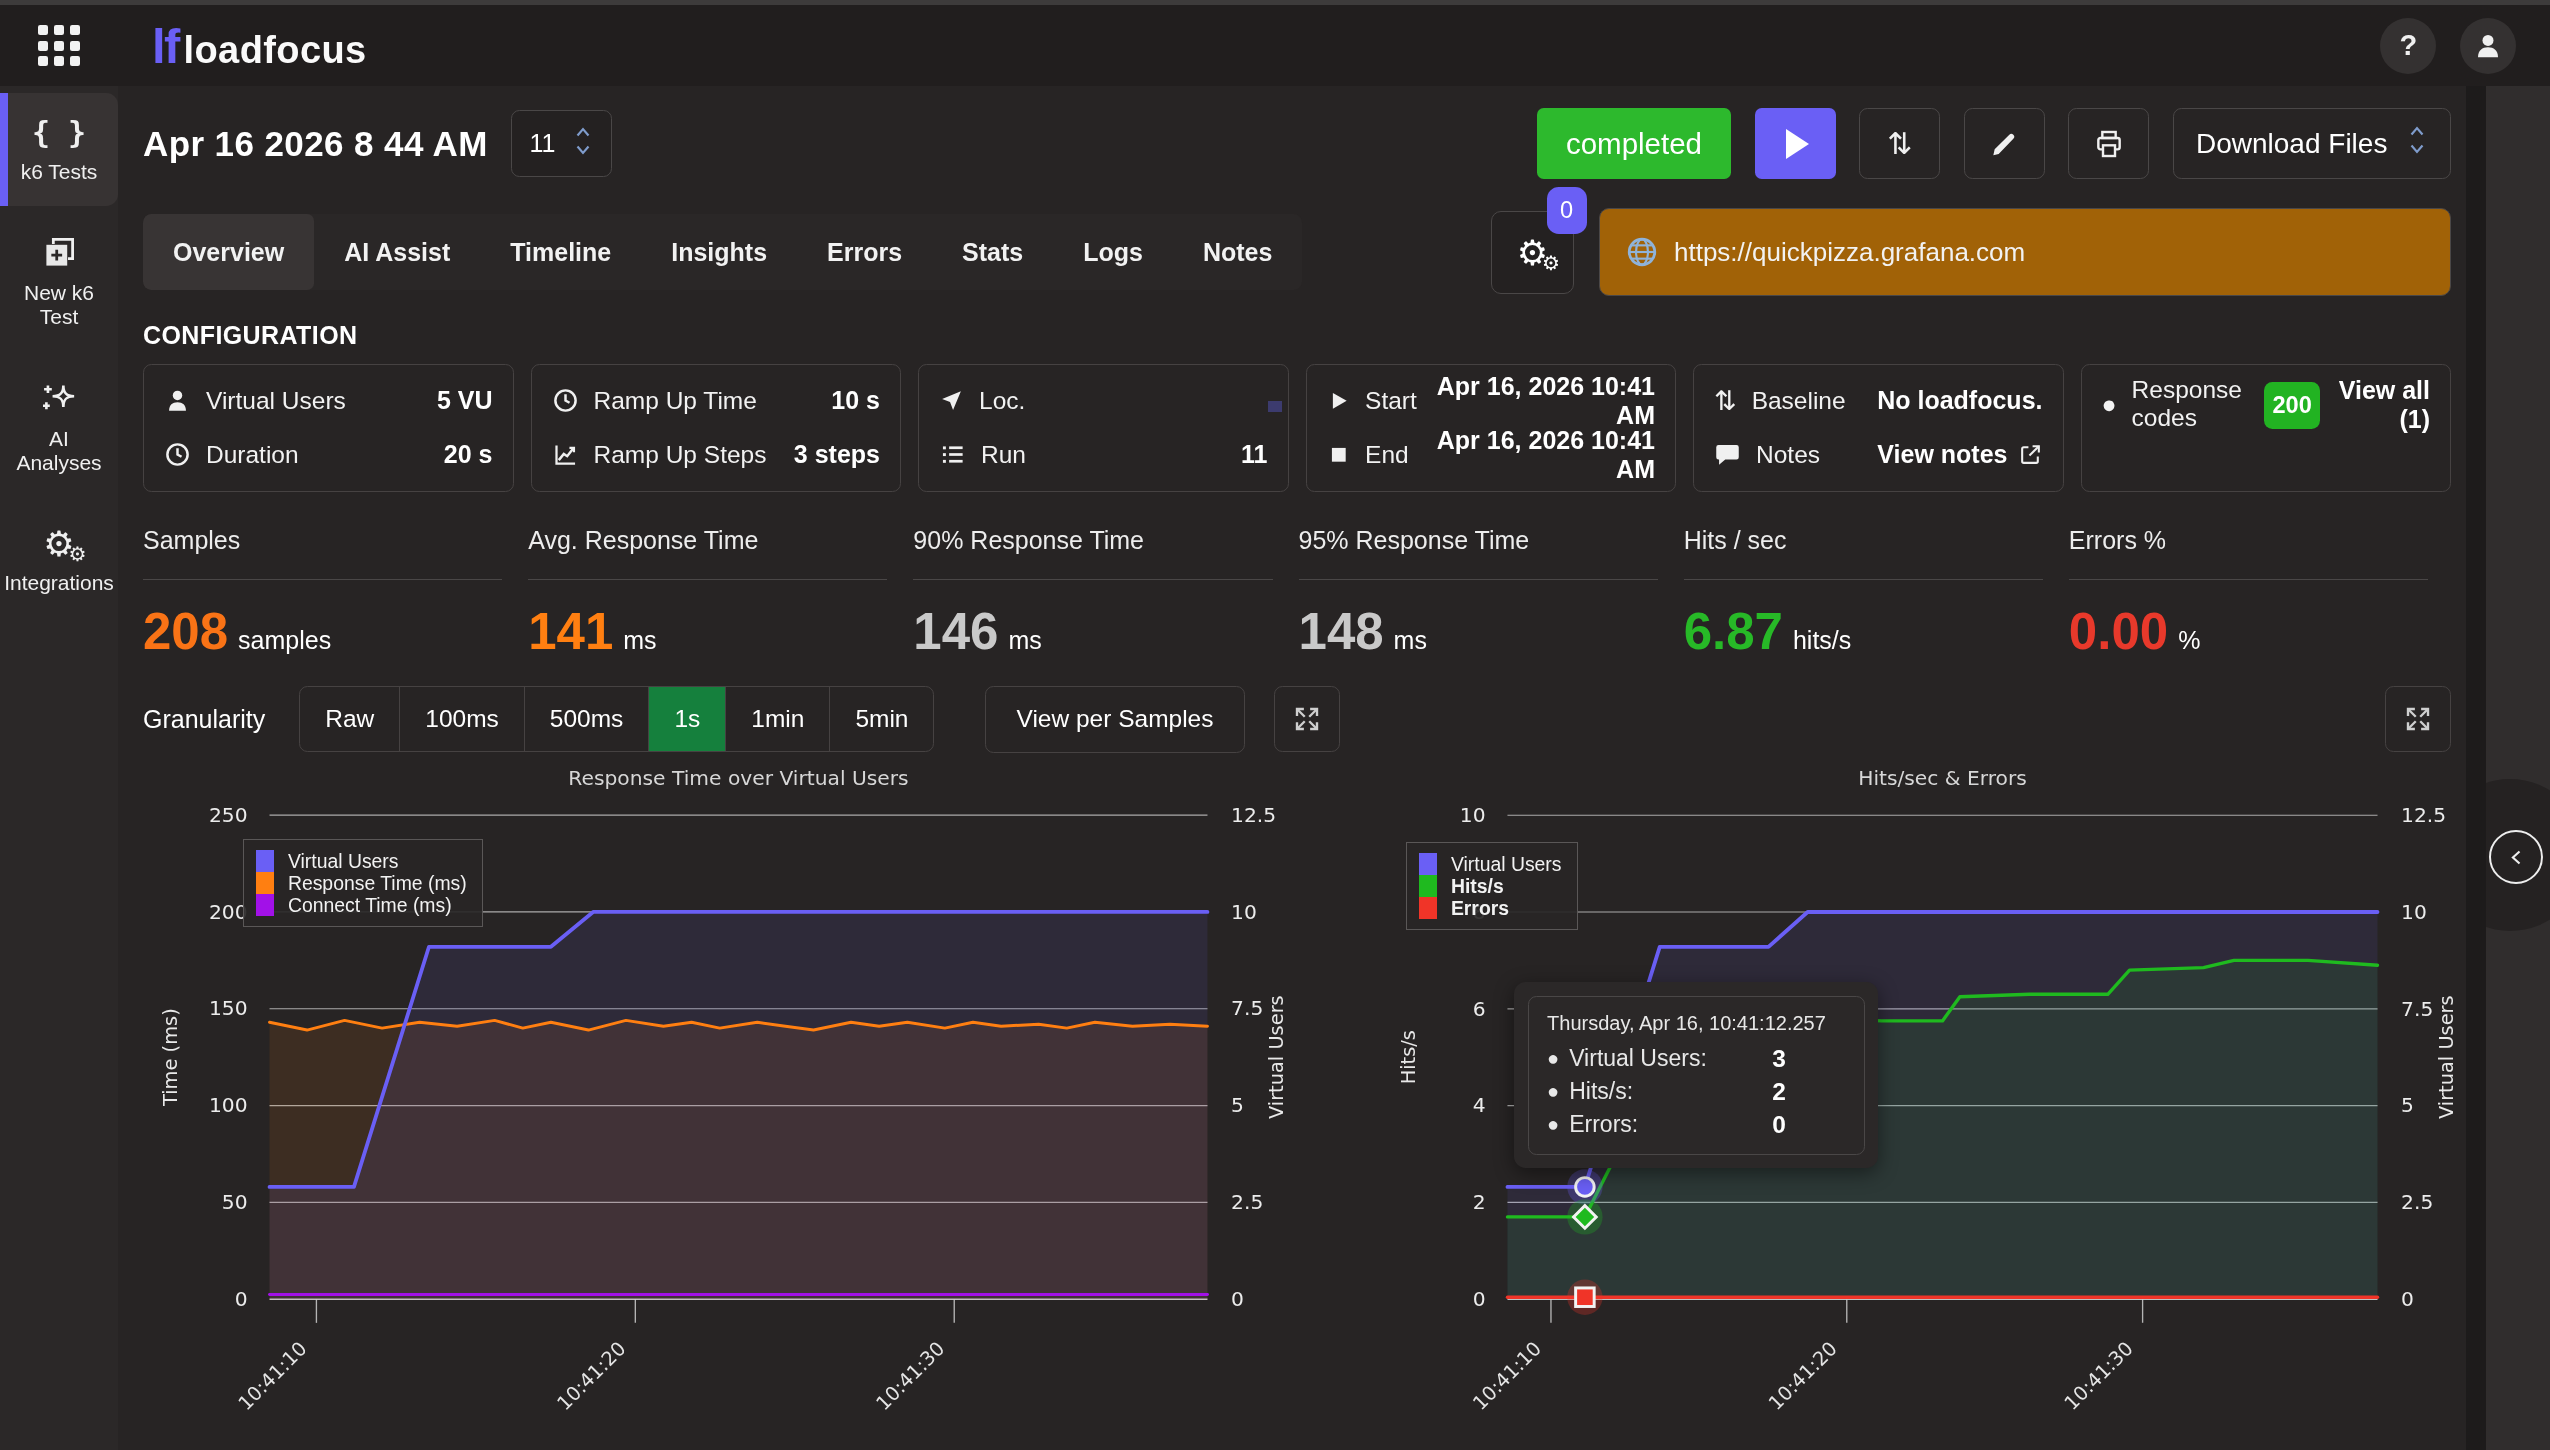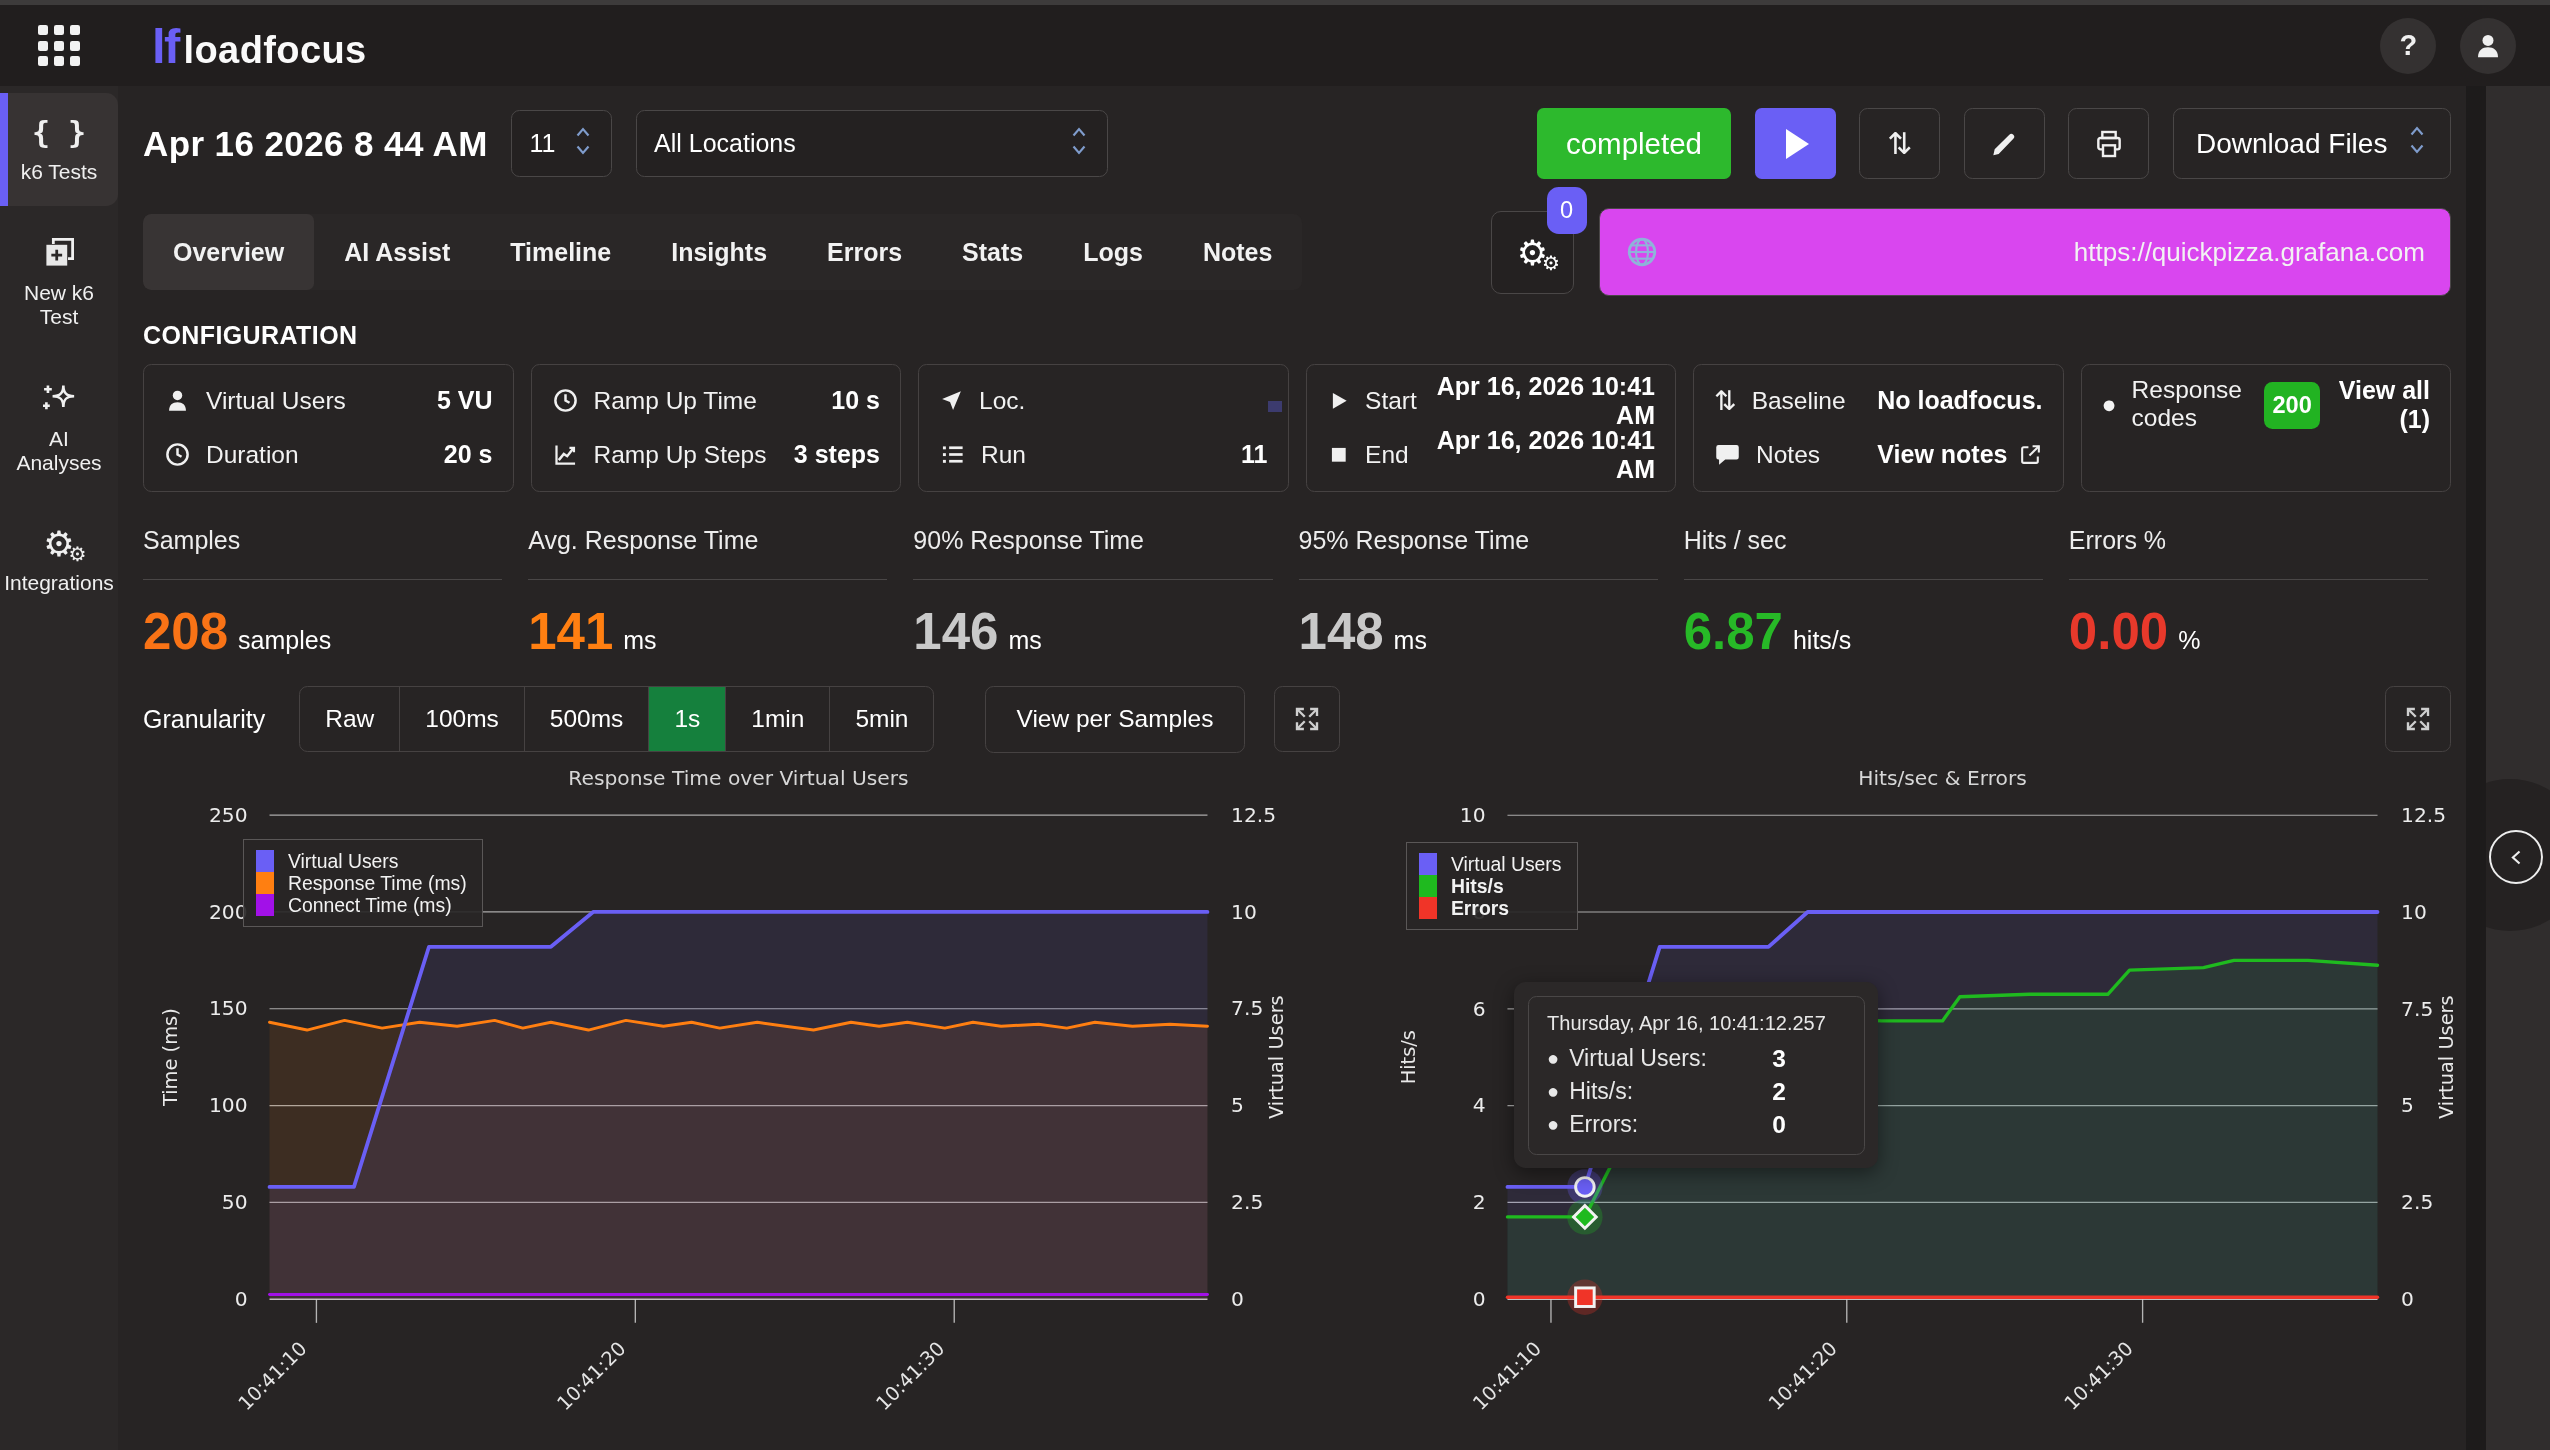--- a/index.html
+++ b/index.html
@@ -56,21 +56,21 @@
   .tabs-row { margin-top:29px; display:flex; align-items:center; }
   .tabbar { display:flex; background:#2a2727; border-radius:8.4px; overflow:hidden; }
   .tab { padding:0 30px; height:76px; display:flex; align-items:center; font-size:25px; font-weight:700;
     color:#f2f2f2; cursor:pointer; }
   .tab.active { background:#383434; border-radius:6.7px; }
   .gear-btn { position:relative; width:83px; height:83px; margin-left:auto; border:1.7px solid #4a4747;
     border-radius:10px; background:#242121; display:flex; align-items:center; justify-content:center; cursor:pointer; }
   .gear-badge { position:absolute; top:-25px; right:-13.5px; width:40px; height:47px; background:#6a5ff5;
     border-radius:11.8px; display:flex; align-items:center; justify-content:center; font-size:23.6px; }
   .url-box { flex:0 0 auto; width:852px; height:88px; margin-left:25px; border:1.7px solid #4a4747; border-radius:10px;
-    background:#d946ef; display:flex; align-items:center; gap:15px; padding:0 25px; font-size:26px; color:#f2f2f2; cursor:text;justify-content:space-between; }
+    background:#a16207; display:flex; align-items:center; gap:15px; padding:0 25px; font-size:26px; color:#f2f2f2; cursor:text; }
 
   .config-heading { margin-top:25px; font-size:25px; font-weight:700; letter-spacing:0.4px; }
   .cards { margin-top:13.5px; display:flex; gap:17px; }
   .card { flex:1; border:1.7px solid #464242; border-radius:8.4px; padding:11.8px 20px; }
   .crow { display:flex; align-items:center; height:49px; }
   .crow + .crow { margin-top:5px; }
   .clabel { display:flex; align-items:center; gap:15px; font-size:24.5px; color:#f2f2f2; }
   .cvalue { margin-left:auto; font-size:25px; font-weight:700; text-align:right; }
   .flag { width:30px; height:21px; border-radius:1.7px;
     background:linear-gradient(#b22234 0 20%,#fff 20% 40%,#b22234 40% 60%,#fff 60% 80%,#b22234 80% 100%); position:relative; }
@@ -181,29 +181,20 @@
     <span>Integrations</span>
   </div>
 </div>
 
 <div class="main">
 
   <div class="header-row">
     <div class="page-title">Apr 16 2026 8 44 AM</div>
     <div class="select sel-run">
       <span>11</span>
-      <span class="chevs">
-        <svg width="22" height="34" viewBox="0 0 24 36">
-            <path d="M6,12 L12,5 L18,12" fill="none" stroke="#7f9ccc" stroke-width="2.4"></path>
-            <path d="M6,24 L12,31 L18,24" fill="none" stroke="#7f9ccc" stroke-width="2.4"></path>
-          </svg>
-      </span>
-    </div>
-    <div class="select sel-loc">
-      <span>All Locations</span>
       <span class="chevs">
         <svg width="22" height="34" viewBox="0 0 24 36">
             <path d="M6,12 L12,5 L18,12" fill="none" stroke="#7f9ccc" stroke-width="2.4"></path>
             <path d="M6,24 L12,31 L18,24" fill="none" stroke="#7f9ccc" stroke-width="2.4"></path>
           </svg>
       </span>
     </div>
     <div class="spacer"></div>
     <div class="badge-completed">completed</div>
     <div class="play-btn">

